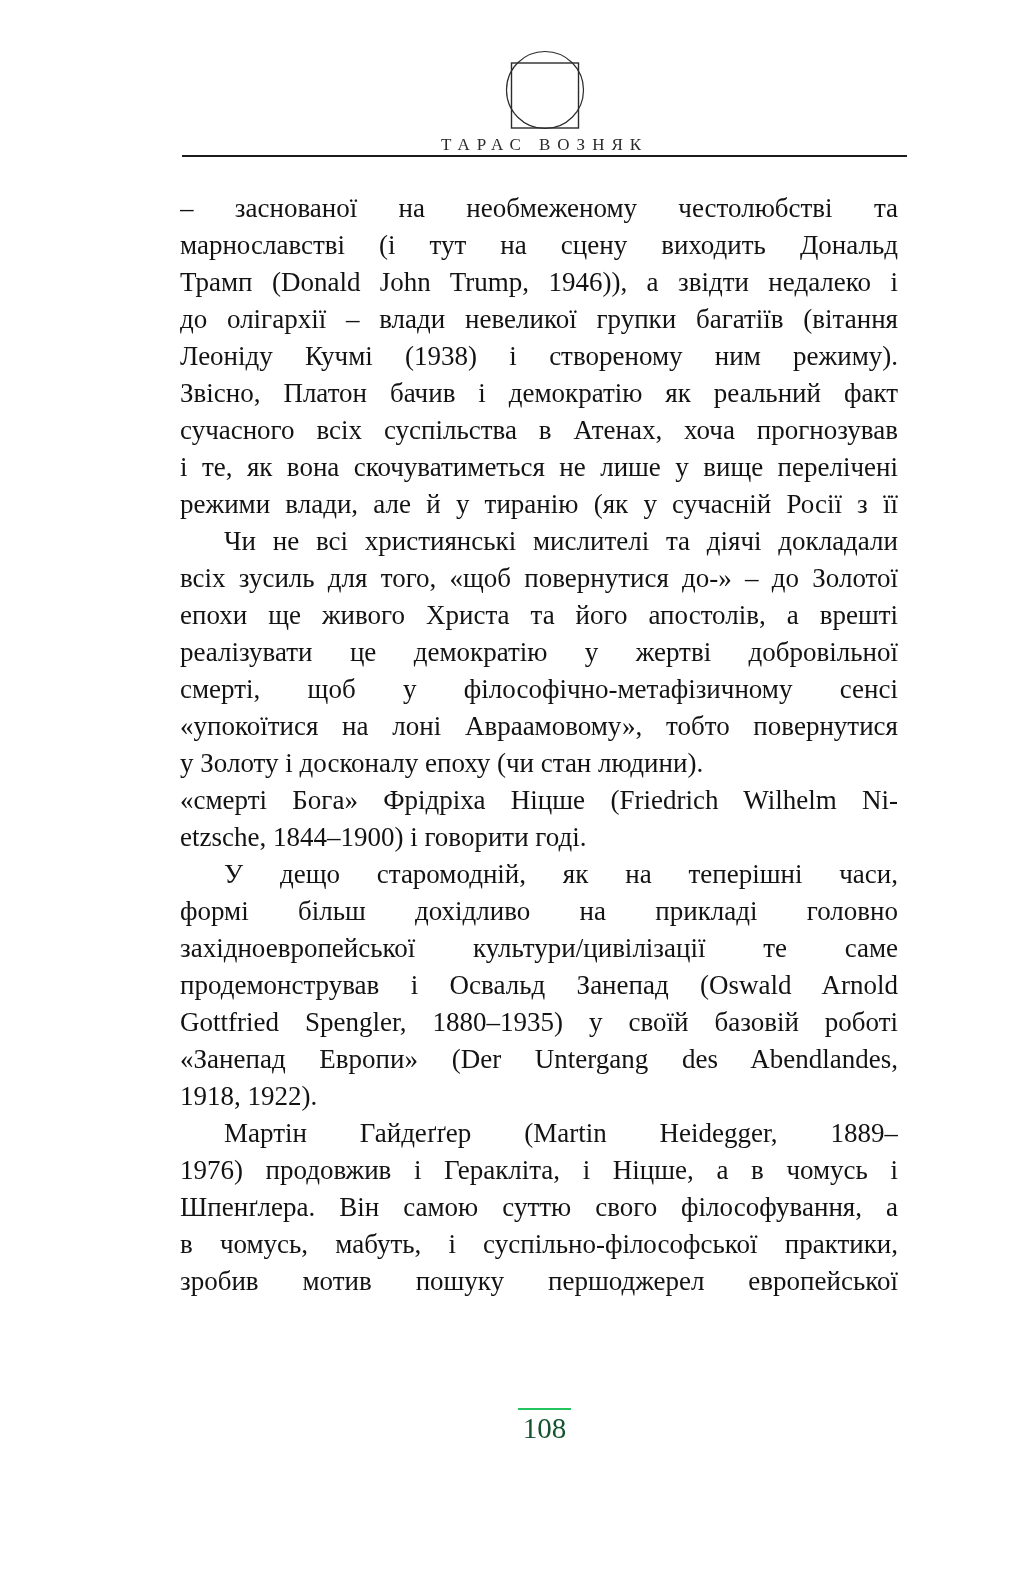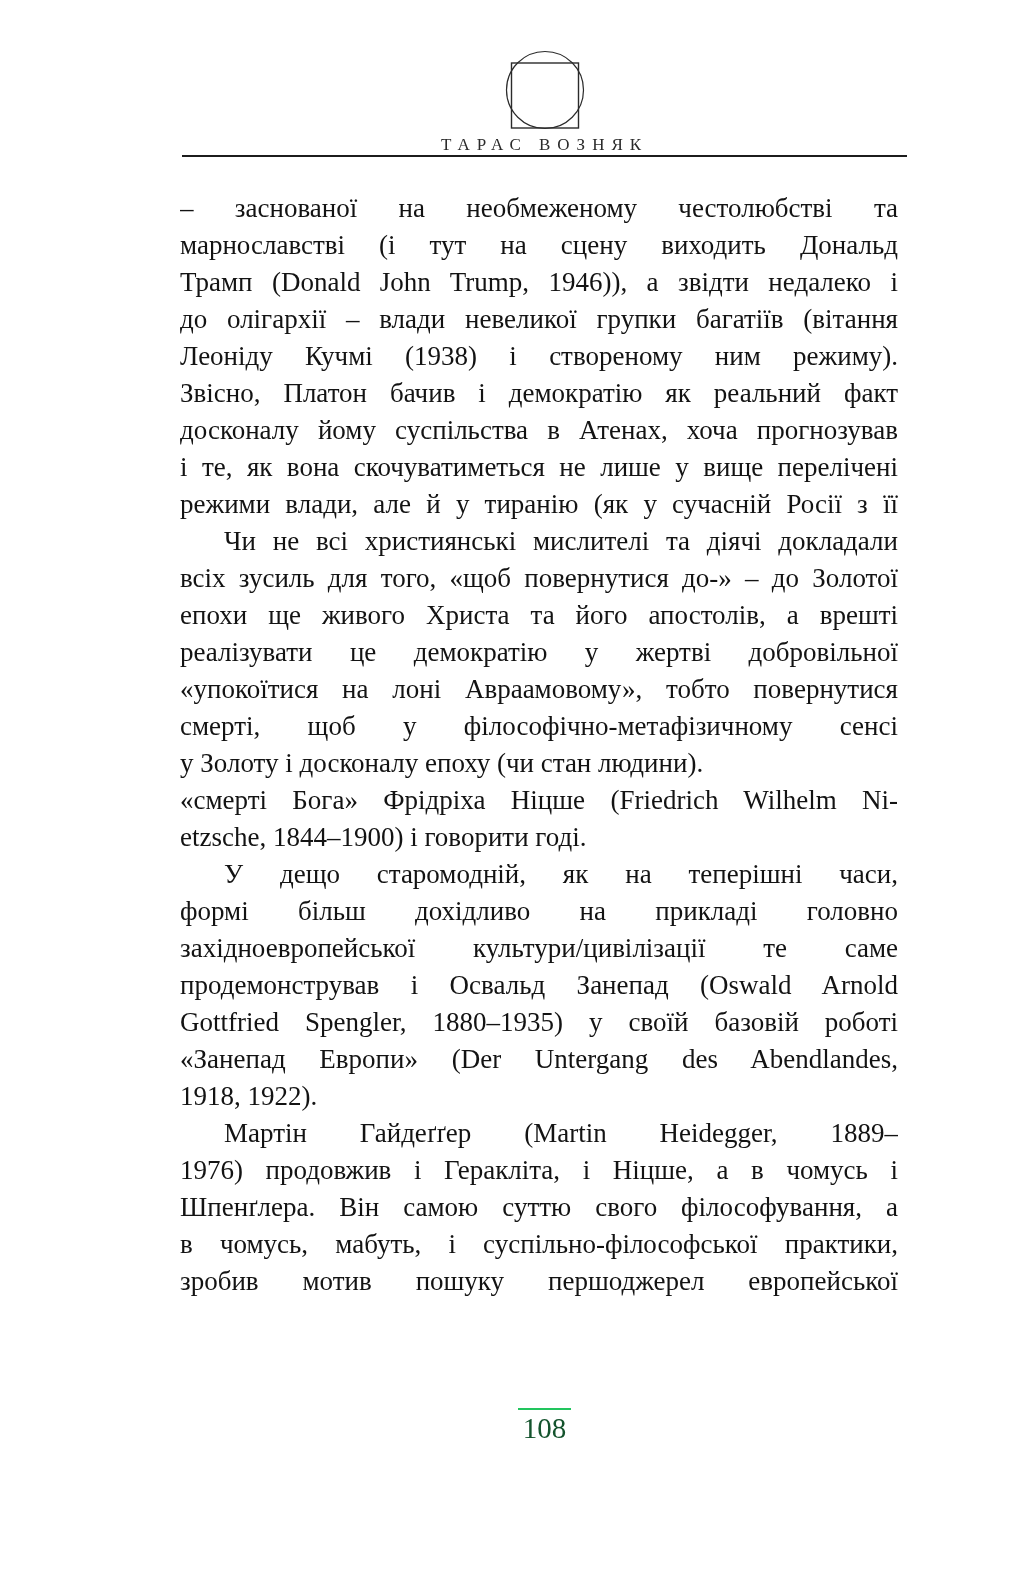--- a/index.html
+++ b/index.html
@@ -91,29 +91,29 @@
 
   <div class="rule"></div>
 
   <div class="text-block">
       <div class="line">– заснованої на необмеженому честолюбстві та</div>
       <div class="line">марнославстві (і тут на сцену виходить Дональд</div>
       <div class="line">Трамп (Donald John Trump, 1946)), а звідти недалеко і</div>
       <div class="line">до олігархії – влади невеликої групки багатіїв (вітання</div>
       <div class="line">Леоніду Кучмі (1938) і створеному ним режиму).</div>
       <div class="line">Звісно, Платон бачив і демократію як реальний факт</div>
-      <div class="line">досконалу йому суспільства в Атенах, хоча прогнозував</div>
+      <div class="line">сучасного всіх суспільства в Атенах, хоча прогнозував</div>
       <div class="line">і те, як вона скочуватиметься не лише у вище перелічені</div>
       <div class="line">режими влади, але й у тиранію (як у сучасній Росії з її</div>
       <div class="line indent">Чи не всі християнські мислителі та діячі докладали</div>
       <div class="line">всіх зусиль для того, «щоб повернутися до-» – до Золотої</div>
       <div class="line">епохи ще живого Христа та його апостолів, а врешті</div>
       <div class="line">реалізувати це демократію у жертві добровільної</div>
+      <div class="line">смерті, щоб у філософічно-метафізичному сенсі</div>
       <div class="line">«упокоїтися на лоні Авраамовому», тобто повернутися</div>
-      <div class="line">смерті, щоб у філософічно-метафізичному сенсі</div>
       <div class="line left">у Золоту і досконалу епоху (чи стан людини).</div>
       <div class="line">«смерті Бога» Фрідріха Ніцше (Friedrich Wilhelm Ni-</div>
       <div class="line left">etzsche, 1844–1900) і говорити годі.</div>
       <div class="line indent">У дещо старомодній, як на теперішні часи,</div>
       <div class="line">формі більш дохідливо на прикладі головно</div>
       <div class="line">західноевропейської культури/цивілізації те саме</div>
       <div class="line">продемонстрував і Освальд Занепад (Oswald Arnold</div>
       <div class="line">Gottfried Spengler, 1880–1935) у своїй базовій роботі</div>
       <div class="line">«Занепад Европи» (Der Untergang des Abendlandes,</div>
       <div class="line left">1918, 1922).</div>

